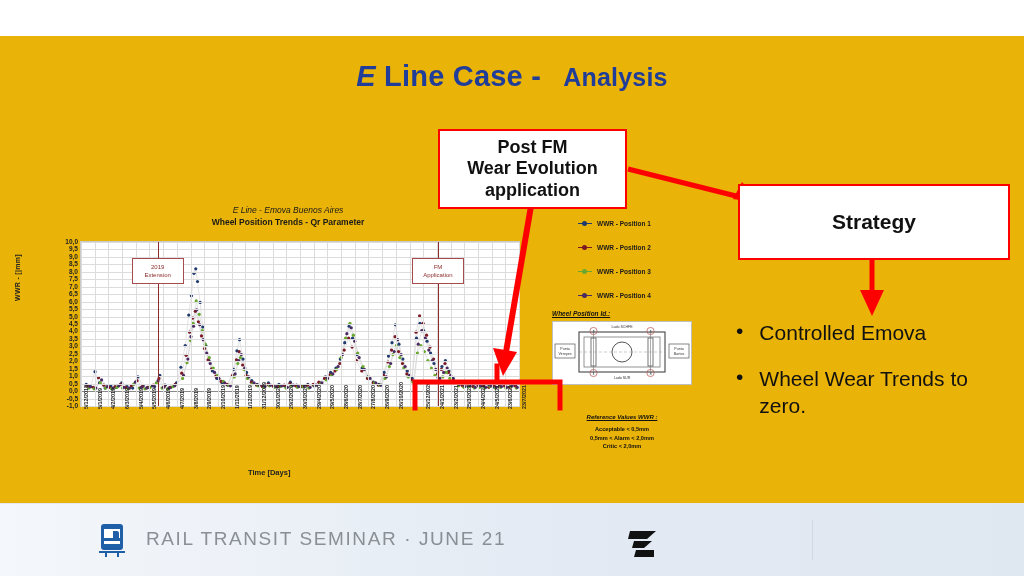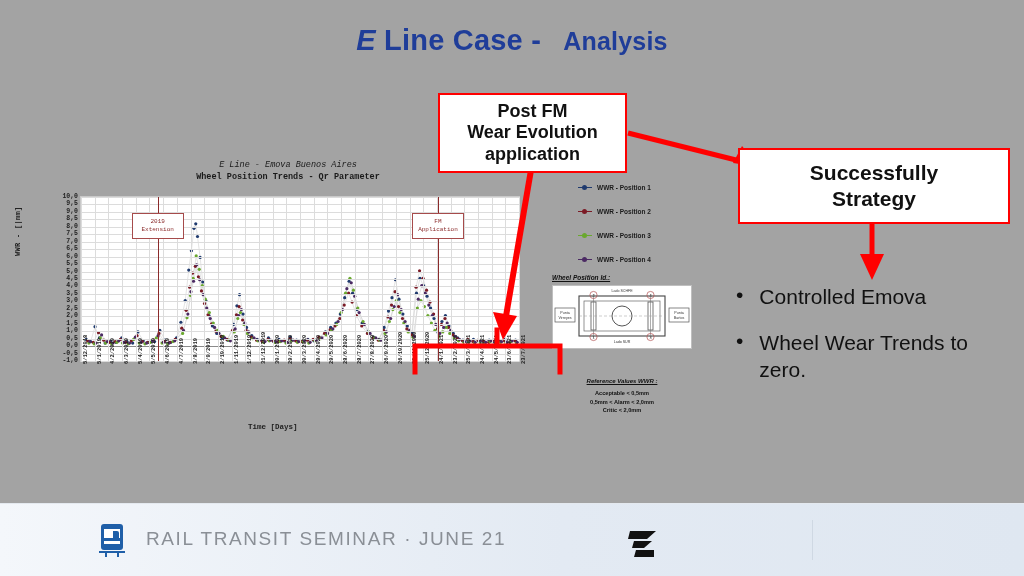--- a/index.html
+++ b/index.html
@@ -1,40 +1,40 @@
 <!DOCTYPE html>
 <html><head>
 <meta charset="utf-8">
 <style>
   html,body{margin:0;padding:0;}
   body{
     width:1024px;height:576px;background:#ffffff;
     font-family:"Liberation Sans", sans-serif;
     position:relative;overflow:hidden;
   }
-  .slide{position:absolute;inset:0;background:#a3a3a3;}
+  .slide{position:absolute;inset:0;background:#eab308;margin-top:36px;}
 
   
   .title{
     position:absolute;left:0;top:24px;width:1024px;text-align:center;
     font-size:29px;font-weight:bold;color:#1f3d99;letter-spacing:.2px;
   }
   .title .e{font-style:italic;}
   .title .an{margin-left:14px;font-size:25px;}
 
   
   .topbullet{
     position:absolute;left:54px;top:82px;display:flex;align-items:center;gap:16px;
     font-size:24px;color:#111;
   }
   .topbullet .dot{width:11px;height:11px;border-radius:50%;background:#111;display:inline-block;}
   .topbullet .b{font-weight:bold;}
 
   
-  .chartwrap{position:absolute;left:18px;top:151px;width:525px;height:310px;font-family:Liberation Mono, monospace;}
+  .chartwrap{position:absolute;left:18px;top:160px;width:525px;height:310px;}
   .chart-title{
     position:absolute;left:120px;top:8px;width:300px;text-align:center;
     font-size:8.5px;color:#1a1a1a;line-height:1.45;
   }
   .chart-title .l1{font-style:italic;}
   .chart-title .l2,.chart-title .l3{font-weight:bold;}
 
   .plot{
     position:absolute;left:62px;top:45px;width:440px;height:166px;
     border:1px solid #c9c9c9;background:#fff;box-sizing:border-box;
@@ -718,21 +718,20 @@
   <div class="calloutA">
     <div>
       <div>Post FM</div>
       <div>Wear Evolution</div>
       <div>application</div>
     </div>
   </div>
 
   <div class="calloutB">
     <div>
-      <div>Successfully</div>
       <div>Strategy</div>
     </div>
   </div>
 
   <div class="rbullets">
     <div class="rb">
       <span class="d">•</span>
       <span>Controlled Emova</span>
     </div>
     <div class="rb">

